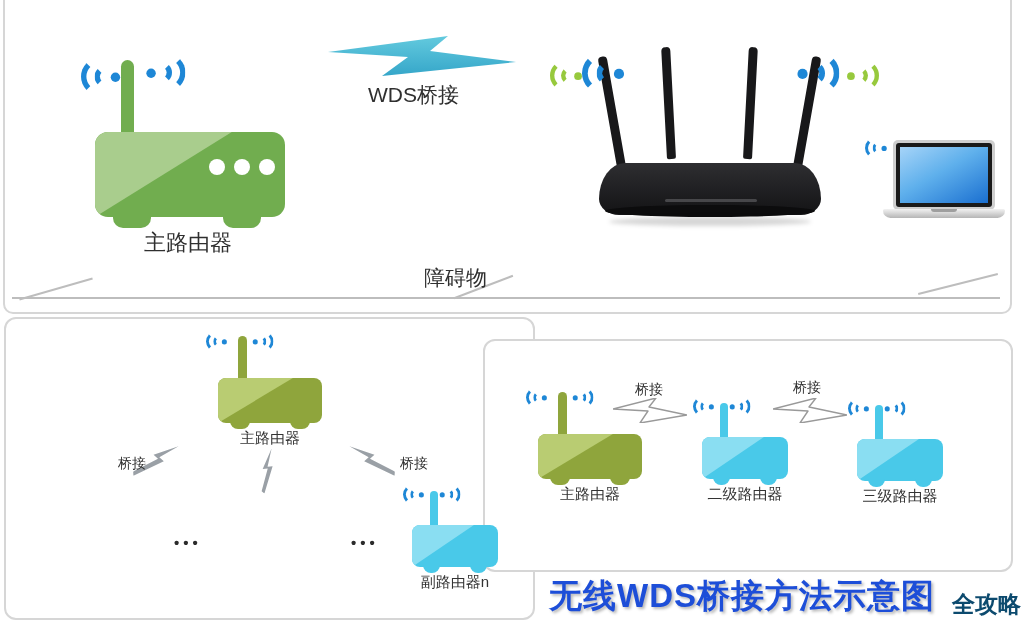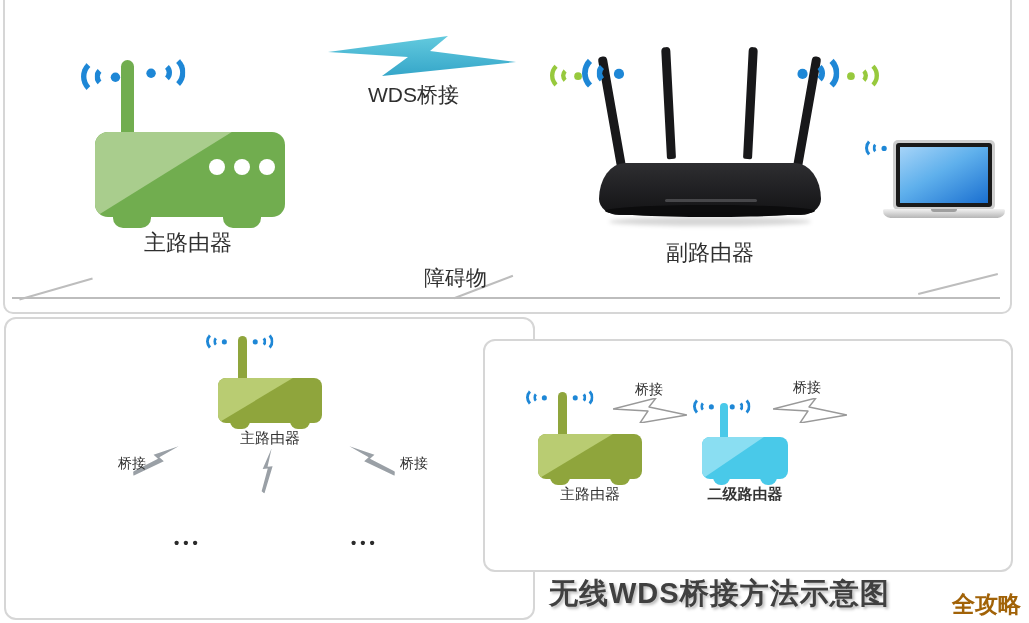--- a/index.html
+++ b/index.html
@@ -66,23 +66,23 @@
 
   .bolt{position:absolute;}
   .ellip{position:absolute;font-weight:bold;font-size:15px;letter-spacing:4px;color:#2b2b2b;}
 
   
   .wline{position:absolute;height:2px;background:#bdbdbd;}
 
   
   .blk-ant{position:absolute;width:9px;height:112px;background:#18181a;border-radius:4px 4px 2px 2px;transform-origin:bottom center;}
   
-  #main-title{position:absolute;left:549px;top:574px;width:398px;font-size:29px;font-weight:bold;
-      color:#404040;letter-spacing:1px;text-shadow:2px 2px 3px rgba(0,0,0,.28);white-space:nowrap;}
-  #watermark{position:absolute;left:952px;top:589px;font-size:23px;font-weight:bold;color:#a16207;white-space:nowrap;}
+  #main-title{position:absolute;left:549px;top:574px;width:398px;font-size:33px;font-weight:bold;
+      color:#1d4ed8;letter-spacing:1px;text-shadow:2px 2px 3px rgba(0,0,0,.28);white-space:nowrap;}
+  #watermark{position:absolute;left:952px;top:589px;font-size:23px;font-weight:bold;color:#0c4a6e;white-space:nowrap;}
 </style>
 </head>
 <body>
 
 <div id="stage">
 
   <div class="panel" style="left:3px;top:-12px;width:1005px;height:322px;border-radius:10px;"></div>
 
   <div class="wline" style="left:12px;top:297px;width:988px;"></div>
   <div class="wline" style="left:18px;top:288px;width:76px;transform:rotate(-16deg);"></div>
@@ -152,21 +152,20 @@
   <span class="wifi r abs" style="left:796px;top:50px;--c:#1e87d6;transform:scale(1.45);transform-origin:top left;">
       <i class="a2"></i>
       <i class="a1"></i>
       <i class="d"></i>
     </span>
   <span class="wifi r abs" style="left:846px;top:58px;--c:#97c93d;transform:scale(1.1);transform-origin:top left;">
       <i class="a2"></i>
       <i class="a1"></i>
       <i class="d"></i>
     </span>
-  <div class="lbl ctr" style="left:630px;top:238px;width:160px;font-size:22px;">副路由器</div>
 
   <div class="abs" style="left:865px;top:132px;width:140px;height:92px;">
     <span class="wifi l" style="left:0;top:4px;--c:#1e87d6;transform:scale(.75);transform-origin:top left;">
         <i class="a2"></i>
         <i class="a1"></i>
         <i class="d"></i>
       </span>
     <div class="abs" style="left:28px;top:8px;width:102px;height:70px;background:#cfcfcf;border-radius:5px;">
       <div class="abs" style="left:3px;top:3px;right:3px;bottom:3px;background:#1a1a1a;border-radius:3px;"></div>
       <div class="abs" style="left:7px;top:7px;right:7px;bottom:7px;background:linear-gradient(150deg,#a6d4f8 0%,#5fb0ec 45%,#1a6fd0 100%);"></div>
@@ -210,20 +209,40 @@
     <div class="lbl" style="left:112px;top:136px;font-size:14px;">桥接</div>
     <div class="lbl" style="left:394px;top:136px;font-size:14px;">桥接</div>
 
 
     <span class="ellip" style="left:168px;top:215px;">•••</span>
 
 
     <span class="ellip" style="left:345px;top:215px;">•••</span>
   </div>
 
+  <div class="router sm" style="left:412px;top:477px;--rc:#49c9e9;--rl:#8adef2;z-index:3;">
+    <span class="wifi l" style="--c:#1e87d6">
+        <i class="a2"></i>
+        <i class="a1"></i>
+        <i class="d"></i>
+      </span>
+    <span class="wifi r" style="--c:#1e87d6">
+        <i class="a2"></i>
+        <i class="a1"></i>
+        <i class="d"></i>
+      </span>
+    <div class="r-ant"></div>
+    <div class="r-body">
+      <div class="r-shine"></div>
+
+    </div>
+    <div class="r-foot f1"></div>
+    <div class="r-foot f2"></div>
+    <div class="r-label">副路由器n</div>
+  </div>
 
   <div class="panel" style="left:483px;top:339px;width:526px;height:229px;border-radius:12px;z-index:2;">
 
     <div class="router smo" style="left:47px;top:49px;--rc:#8fa53c;--rl:#b9cc72;">
       <span class="wifi l" style="--c:#1e87d6">
           <i class="a2"></i>
           <i class="a1"></i>
           <i class="d"></i>
         </span>
       <span class="wifi r" style="--c:#1e87d6">
@@ -239,21 +258,21 @@
       <div class="r-foot f1"></div>
       <div class="r-foot f2"></div>
       <div class="r-label">主路由器</div>
     </div>
 
     <svg class="bolt" style="left:128px;top:57px;" width="74" height="25" viewBox="0 0 74 25">
       <polygon points="0,11 43,0 36,9 74,17 27,25 35,13" fill="#fff" stroke="#999" stroke-width="1.4" stroke-linejoin="round"></polygon>
     </svg>
     <div class="lbl" style="left:150px;top:40px;font-size:14px;">桥接</div>
 
-    <div class="router sm" style="left:217px;top:48px;font-weight:bold;--rc:#49c9e9;--rl:#8adef2;">
+    <div class="router sm" style="left:217px;top:48px;--rc:#49c9e9;--rl:#8adef2;">
       <span class="wifi l" style="--c:#1e87d6">
           <i class="a2"></i>
           <i class="a1"></i>
           <i class="d"></i>
         </span>
       <span class="wifi r" style="--c:#1e87d6">
           <i class="a2"></i>
           <i class="a1"></i>
           <i class="d"></i>
         </span>
@@ -265,19 +284,39 @@
       <div class="r-foot f1"></div>
       <div class="r-foot f2"></div>
       <div class="r-label">二级路由器</div>
     </div>
 
     <svg class="bolt" style="left:288px;top:57px;" width="74" height="25" viewBox="0 0 74 25">
       <polygon points="0,11 43,0 36,9 74,17 27,25 35,13" fill="#fff" stroke="#999" stroke-width="1.4" stroke-linejoin="round"></polygon>
     </svg>
     <div class="lbl" style="left:308px;top:38px;font-size:14px;">桥接</div>
 
+    <div class="router sm" style="left:372px;top:50px;--rc:#49c9e9;--rl:#8adef2;">
+      <span class="wifi l" style="--c:#1e87d6">
+          <i class="a2"></i>
+          <i class="a1"></i>
+          <i class="d"></i>
+        </span>
+      <span class="wifi r" style="--c:#1e87d6">
+          <i class="a2"></i>
+          <i class="a1"></i>
+          <i class="d"></i>
+        </span>
+      <div class="r-ant"></div>
+      <div class="r-body">
+        <div class="r-shine"></div>
+
+      </div>
+      <div class="r-foot f1"></div>
+      <div class="r-foot f2"></div>
+      <div class="r-label">三级路由器</div>
+    </div>
 
   </div>
 
   <div id="main-title">无线WDS桥接方法示意图</div>
   <div id="watermark">全攻略</div>
 
 </div>
 
 </body></html>

